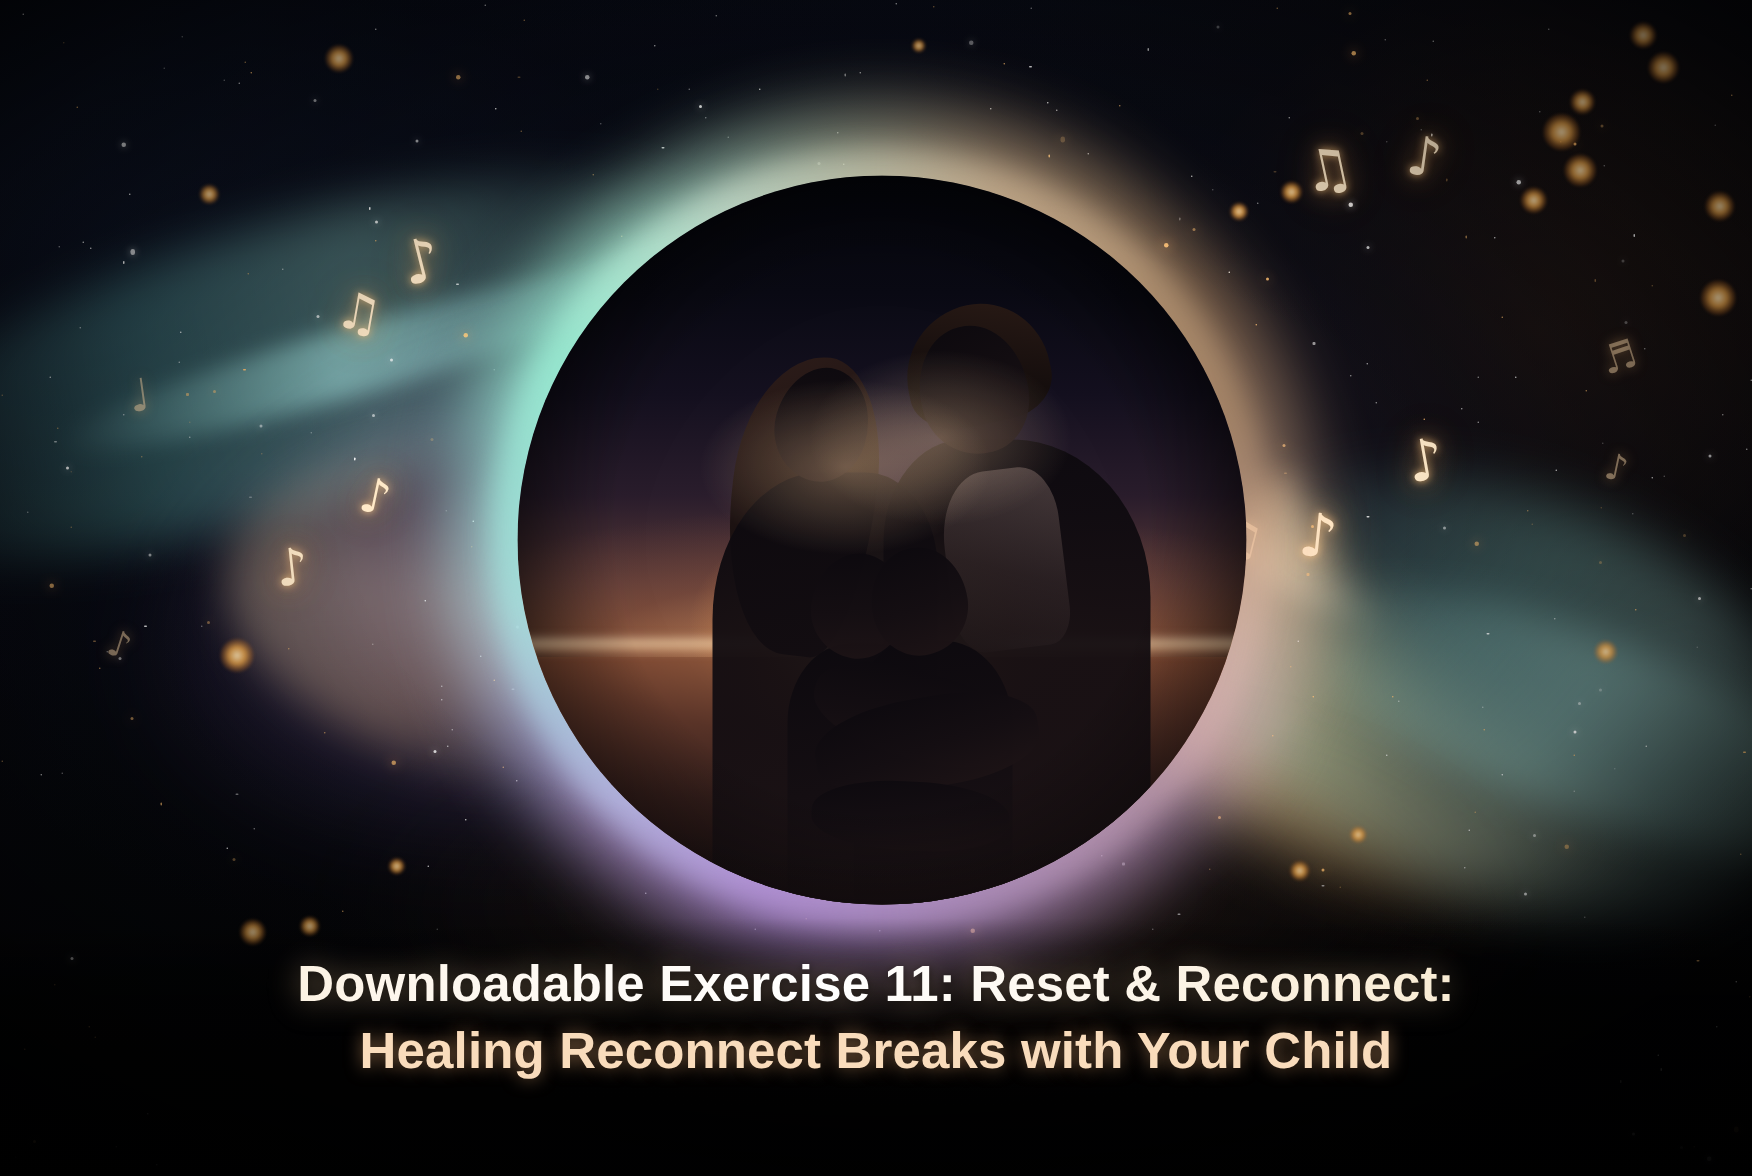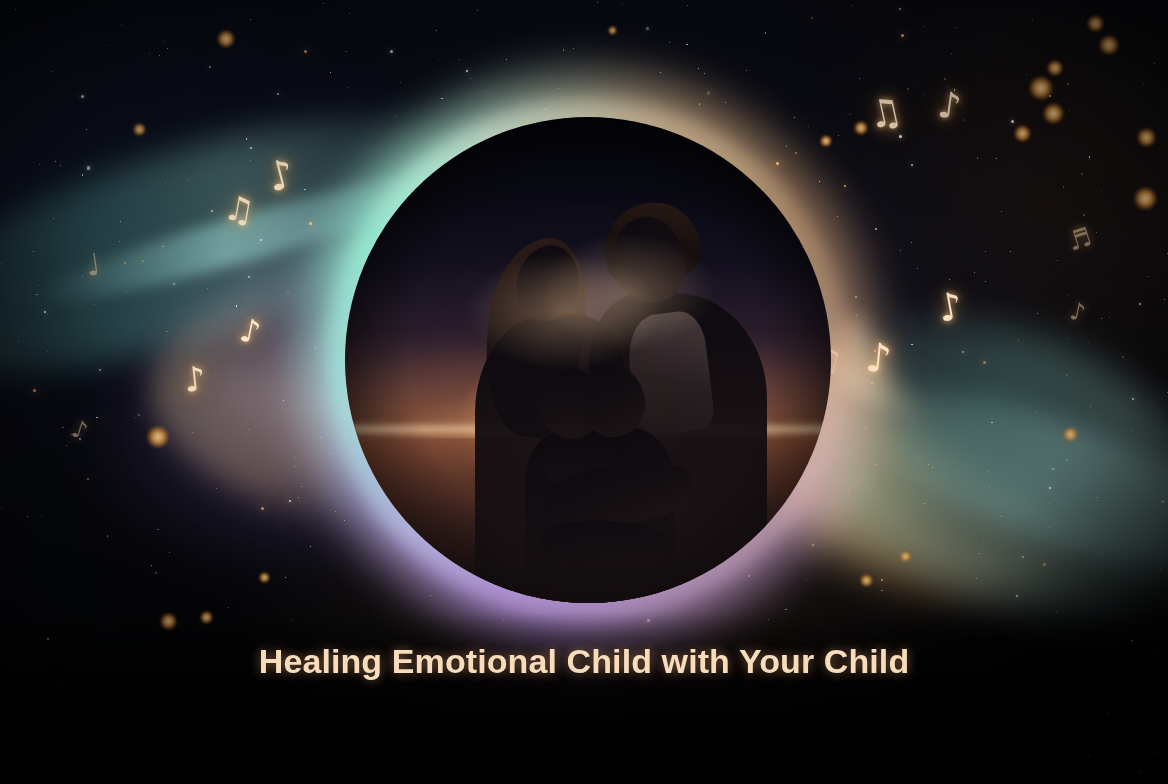--- a/index.html
+++ b/index.html
@@ -638,16 +638,17 @@
 
       <div class="rimlight"></div>
       <div class="inner-vig"></div>
     </div>
   </div>
 
   <div class="space-vignette"></div>
   <div class="title-scrim"></div>
 
   <div class="title-block">
-    <div class="title-line2">Healing Emotional Child with Your Child</div>
+    <div class="title-line1">Downloadable Exercise 11: Reset &amp; Reconnect:</div>
+    <div class="title-line2">Healing Reconnect Breaks with Your Child</div>
   </div>
 
 </div>
 
 </body></html>

